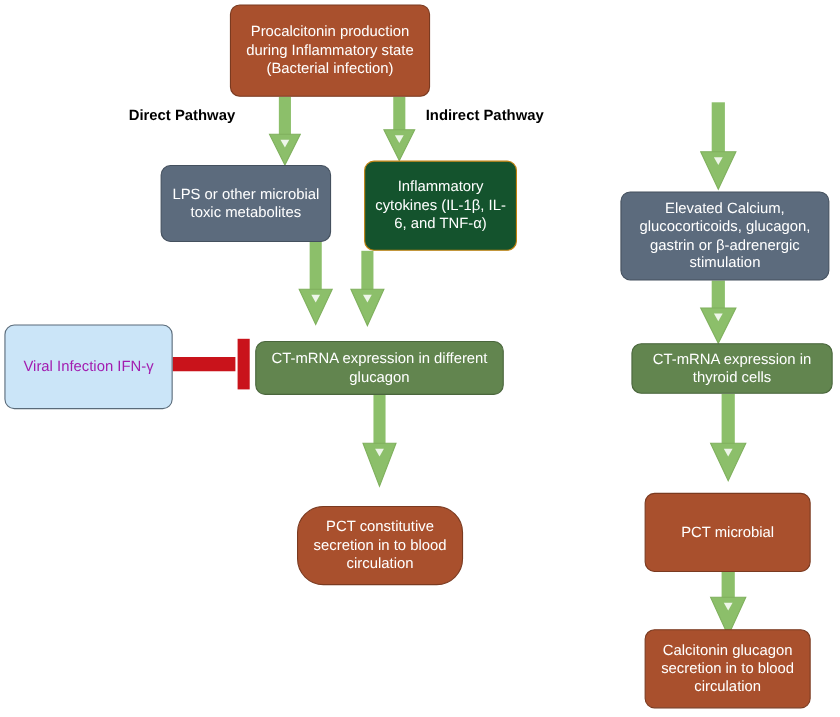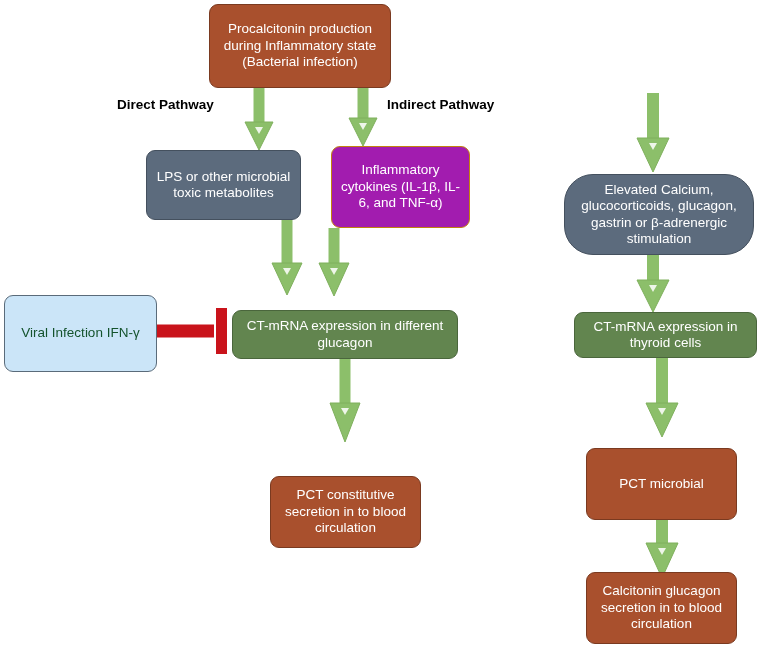--- a/index.html
+++ b/index.html
@@ -4,23 +4,23 @@
 <style>
   html,body{margin:0;padding:0;background:#ffffff;}
   body{width:764px;height:652px;position:relative;overflow:hidden;
        font-family:"Liberation Sans","DejaVu Sans",sans-serif;}
   #canvas{position:absolute;left:0;top:0;width:764px;height:552px;padding-left:16px;}
   .node{position:absolute;box-sizing:border-box;display:flex;align-items:center;
         justify-content:center;text-align:center;border-radius:9px;
         line-height:1.22;color:#ffffff;font-size:13.5px;padding:4px 6px;}
   .brown{background:#a9502d;border:1.3px solid #7a3a20;}
   .slate{background:#5c6b7d;border:1.3px solid #44505e;text-align:center;}
-  .orange{background:#a21caf;border:1.3px solid #c2820f;}
+  .orange{background:#14532d;border:1.3px solid #c2820f;}
   .green{background:#62854f;border:1.3px solid #4a663c;}
-  .blue{background:#cbe5f8;border:1.3px solid #5a6b7a;color:#14532d;}
+  .blue{background:#cbe5f8;border:1.3px solid #5a6b7a;color:#a21caf;}
   .plabel{position:absolute;color:#000000;font-weight:bold;font-size:13.5px;
           white-space:nowrap;}
   svg{position:absolute;left:0;top:0;}
 </style>
 </head>
 <body>
 
 <div id="canvas">
 
   <svg width="764" height="652">
@@ -97,24 +97,24 @@
   <div class="plabel" style="left:387px;top:97px;">Indirect Pathway</div>
 
   <div class="node slate" style="left:146px;top:150px;width:155px;height:70px;">LPS or other microbial toxic metabolites</div>
 
   <div class="node orange" style="left:331px;top:146px;width:139px;height:82px;color:#ffffff;">Inflammatory cytokines (IL-1β, IL-6, and TNF-α)</div>
 
   <div class="node blue" style="left:4px;top:295px;width:153px;height:77px;">Viral Infection IFN-γ</div>
 
   <div class="node green" style="left:232px;top:310px;width:226px;height:49px;">CT-mRNA expression in different glucagon</div>
 
-  <div class="node brown" style="left:270px;top:476px;width:151px;height:72px;">PCT constitutive secretion in to blood circulation</div>
+  <div class="node brown" style="left:270px;top:460px;width:151px;height:72px;border-radius:24px;">PCT constitutive secretion in to blood circulation</div>
 
 
-  <div class="node slate" style="left:564px;top:174px;width:190px;height:81px;border-radius:29px;">Elevated Calcium, glucocorticoids, glucagon, gastrin or β-adrenergic stimulation</div>
+  <div class="node slate" style="left:564px;top:174px;width:190px;height:81px;">Elevated Calcium, glucocorticoids, glucagon, gastrin or β-adrenergic stimulation</div>
 
   <div class="node green" style="left:574px;top:312px;width:183px;height:46px;">CT-mRNA expression in thyroid cells</div>
 
   <div class="node brown" style="left:586px;top:448px;width:151px;height:72px;">PCT microbial</div>
 
   <div class="node brown" style="left:586px;top:572px;width:151px;height:72px;">Calcitonin glucagon secretion in to blood circulation</div>
 
 </div>
 
 </body></html>

